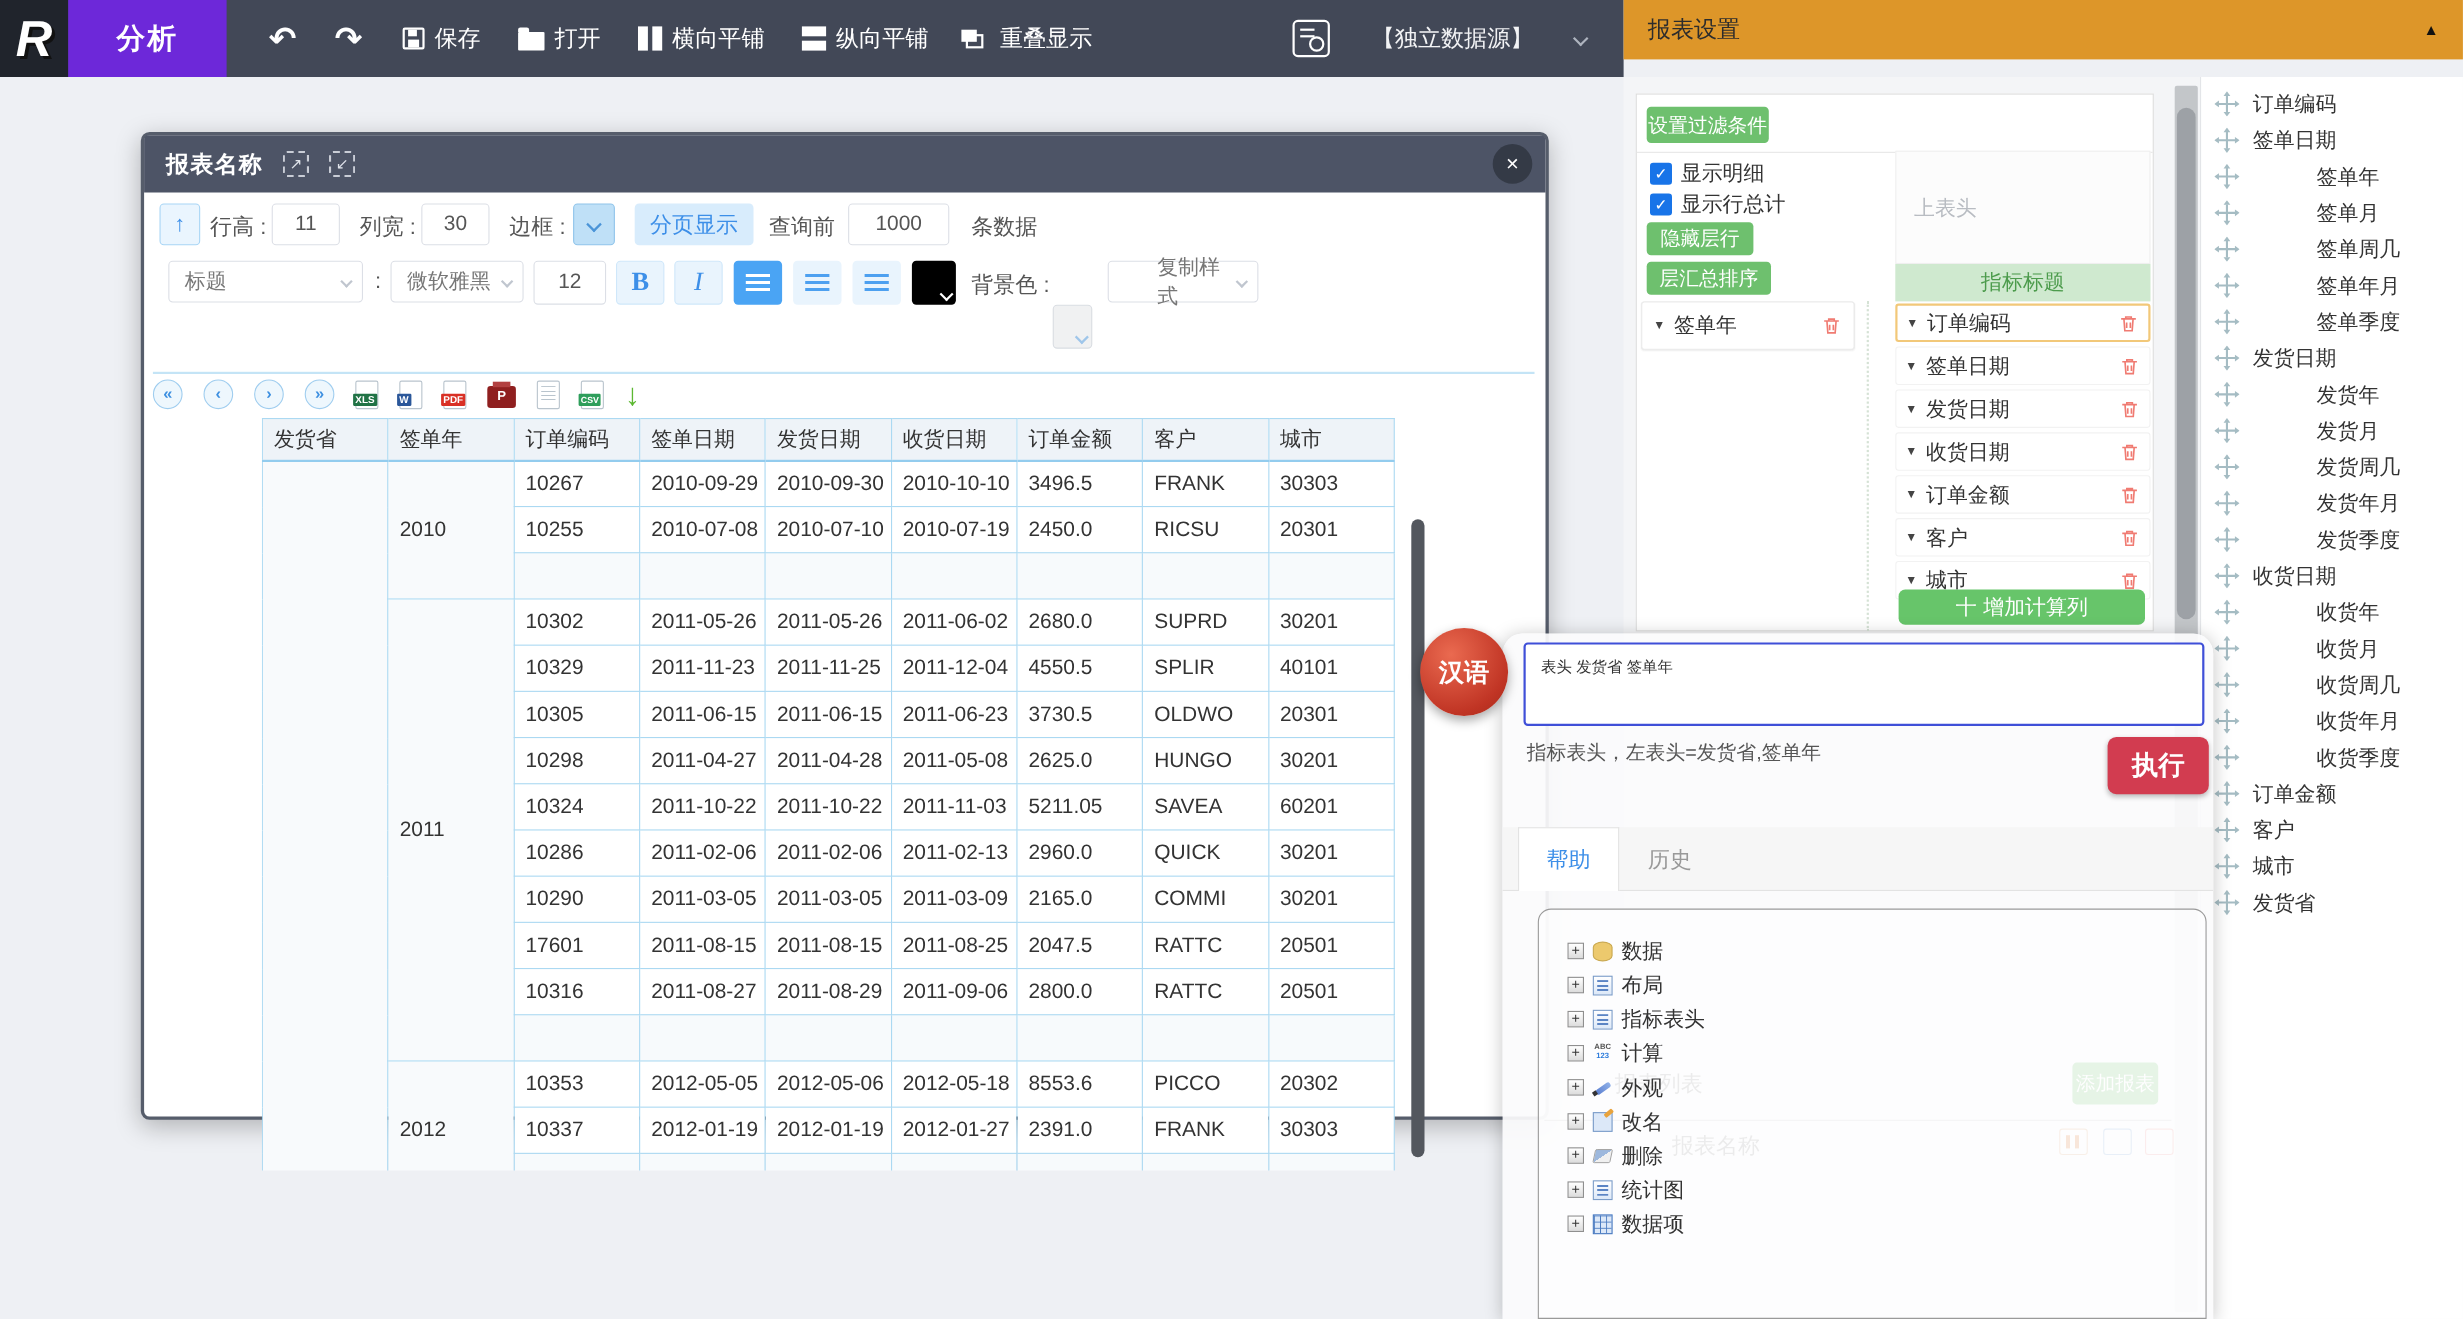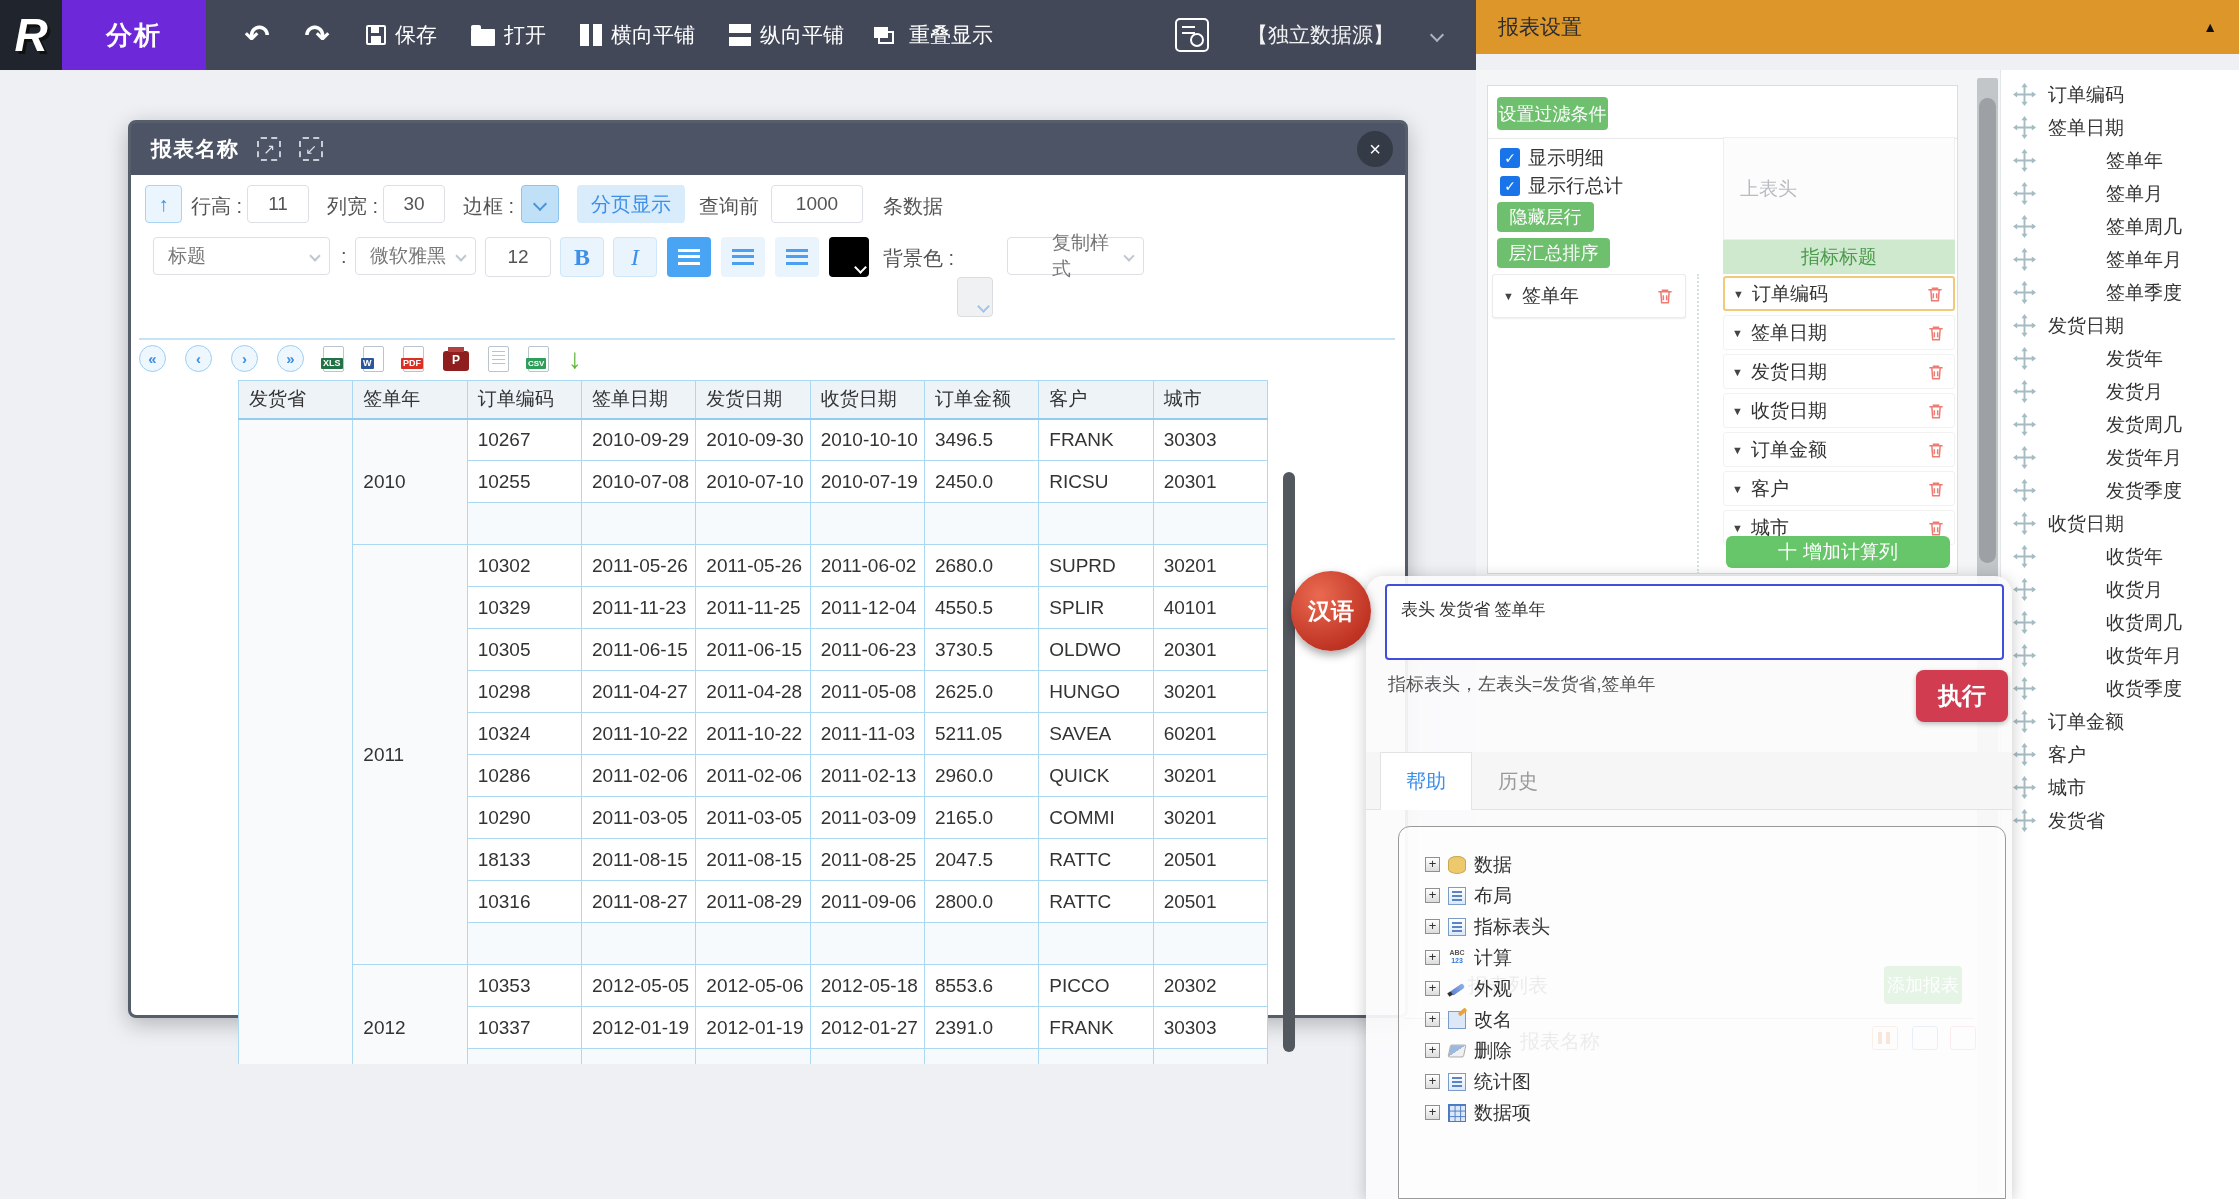--- a/index.html
+++ b/index.html
@@ -103,21 +103,21 @@
 
   
   .fld-row { height:33px; display:flex; align-items:center; gap:12px; padding-left:12px; cursor:grab; }
   .fld-row .txt { font-size:19px; color:#333; }
   .fld-row.indent .txt { padding-left:58px; }
   .fld-row.indent svg { }
 
   
   .nl-badge { position:absolute; left:1291px; top:571px; width:80px; height:80px; border-radius:50%; background:radial-gradient(circle at 35% 30%, #ea6a50, #c03424 70%, #a32a1b); color:#fff; font-size:23px; font-weight:bold; display:flex; align-items:center; justify-content:center; box-shadow:0 4px 10px rgba(0,0,0,.35); z-index:30; }
   .nl-panel { position:absolute; left:1366px; top:576px; width:646px; height:623px; background:rgba(251,251,252,.93); border-radius:18px 18px 0 0; box-shadow:0 2px 16px rgba(0,0,0,.22); z-index:25; }
-  .nl-input { position:absolute; left:19px; top:8px; width:619px; height:76px; border:2px solid #3f4fd8; border-radius:4px; background:#fff; font-size:17px; color:#333; padding:12px 14px; resize:none; outline:none; font-family:Liberation Serif, serif; }
+  .nl-input { position:absolute; left:19px; top:8px; width:619px; height:76px; border:2px solid #3f4fd8; border-radius:4px; background:#fff; font-size:14px; color:#333; padding:12px 14px; resize:none; outline:none; font-family:Liberation Sans, sans-serif; }
   .nl-hint { position:absolute; left:22px; top:96px; font-size:18px; color:#555; }
   .nl-run { position:absolute; left:550px; top:94px; width:92px; height:52px; background:#d23c50; border-radius:8px; color:#fff; font-size:24px; font-weight:bold; display:flex; align-items:center; justify-content:center; box-shadow:0 2px 5px rgba(0,0,0,.25); cursor:pointer; }
   .nl-tabs { position:absolute; left:0; top:176px; width:646px; height:58px; background:#f6f6f6; border-bottom:1px solid #e3e3e3; }
   .nl-tab { position:absolute; top:0; height:58px; width:92px; display:flex; align-items:center; justify-content:center; font-size:20px; color:#999; cursor:pointer; }
   .nl-tab.active { background:#fff; border:1px solid #e3e3e3; border-bottom:none; color:#3d8fe8; }
   .tree-box { position:absolute; left:32px; top:250px; width:608px; height:373px; border:1px solid #9a9a9a; border-radius:12px 12px 0 0; background:rgba(255,255,255,.55); padding:22px 0 0 26px; }
   .tree-row { height:31px; display:flex; align-items:center; gap:8px; }
   .plusbox { width:15px; height:15px; border:1px solid #8f8f8f; background:linear-gradient(#fff,#dcdcdc); font-size:13px; line-height:12px; text-align:center; color:#333; cursor:pointer; }
   .tree-lbl { font-size:19px; color:#333; }
   .ticon { width:18px; height:18px; display:inline-block; position:relative; }
@@ -739,21 +739,21 @@
             <tr>
               <td>10290</td>
               <td>2011-03-05</td>
               <td>2011-03-05</td>
               <td>2011-03-09</td>
               <td>2165.0</td>
               <td>COMMI</td>
               <td>30201</td>
             </tr>
             <tr>
-              <td>18133</td>
+              <td>17601</td>
               <td>2011-08-15</td>
               <td>2011-08-15</td>
               <td>2011-08-25</td>
               <td>2047.5</td>
               <td>RATTC</td>
               <td>20501</td>
             </tr>
             <tr>
               <td>10316</td>
               <td>2011-08-27</td>

